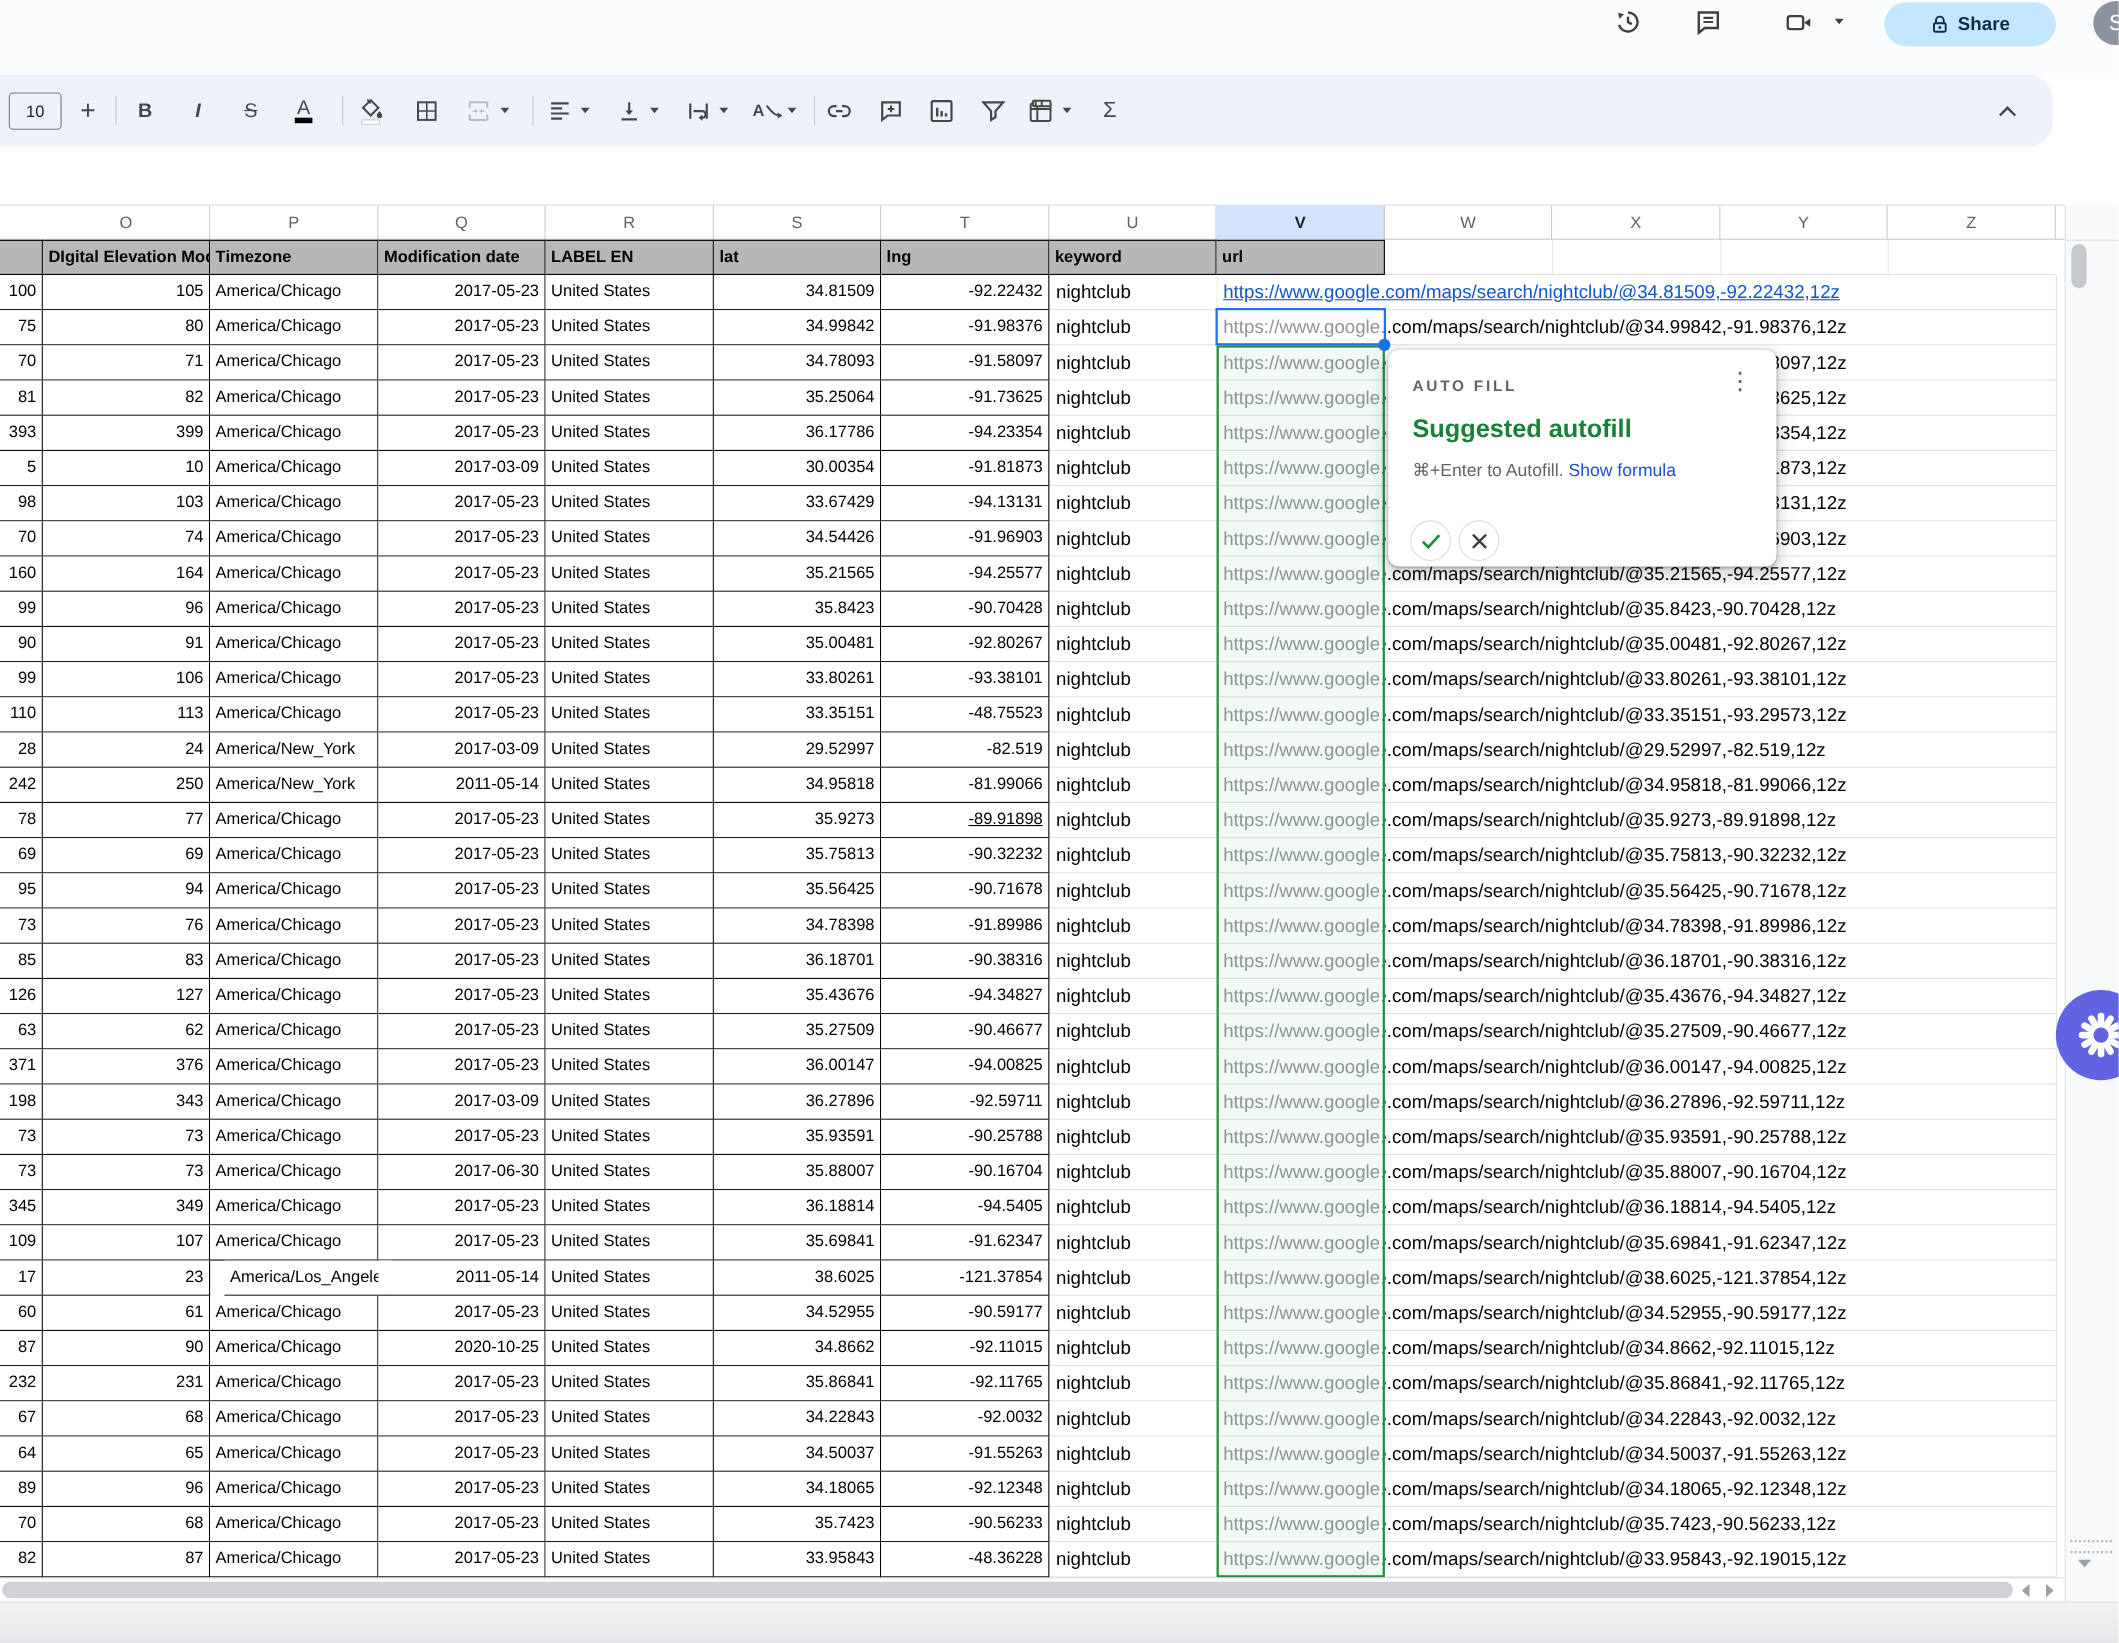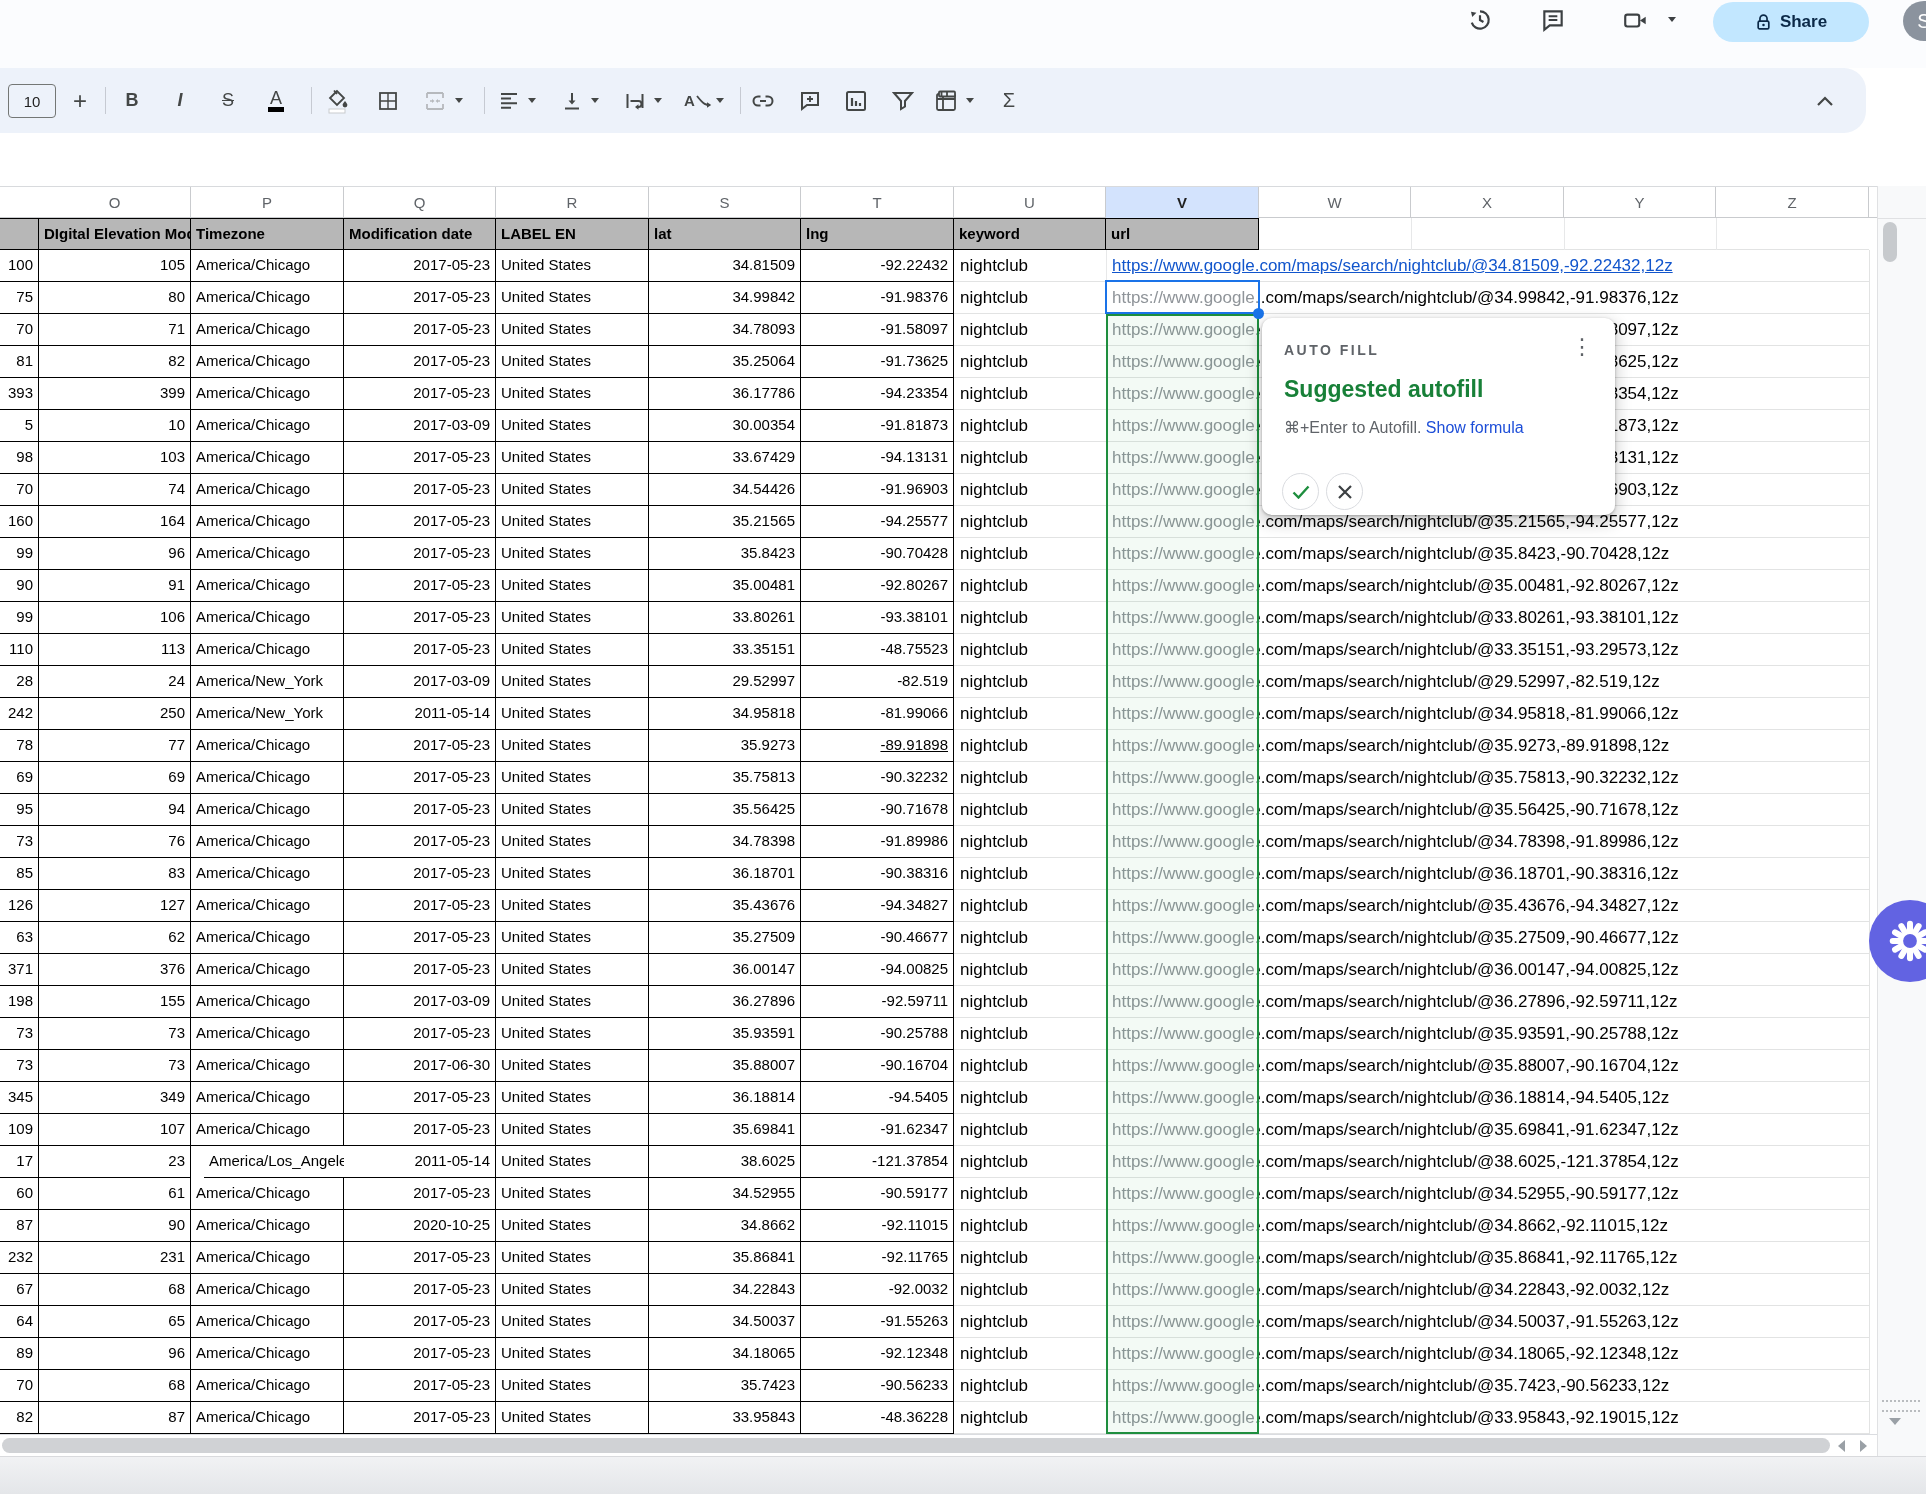--- a/index.html
+++ b/index.html
@@ -580,21 +580,21 @@
       <div class="bcell num" style="left: 649px; width: 152px;">36.00147</div>
       <div class="bcell num" style="left: 801px; width: 153px;">-94.00825</div>
       <div class="lightzone"></div>
       <div class="vline-uv"></div>
       <div class="kw">nightclub</div>
       <div class="ugray"><span>https://www.google.com/maps/search/nightclub/@36.00147,-94.00825,12z</span></div>
       <div class="ublack"><span>https://www.google.com/maps/search/nightclub/@36.00147,-94.00825,12z</span></div>
     </div>
     <div class="row" style="top: 986px;">
       <div class="bcell num" style="left: 0px; width: 39px;">198</div>
-      <div class="bcell num" style="left: 39px; width: 152px;">155</div>
+      <div class="bcell num" style="left: 39px; width: 152px;">343</div>
       <div class="bcell txt" style="left: 191px; width: 153px;">America/Chicago</div>
       <div class="bcell num" style="left: 344px; width: 152px;">2017-03-09</div>
       <div class="bcell txt" style="left: 496px; width: 153px;">United States</div>
       <div class="bcell num" style="left: 649px; width: 152px;">36.27896</div>
       <div class="bcell num" style="left: 801px; width: 153px;">-92.59711</div>
       <div class="lightzone"></div>
       <div class="vline-uv"></div>
       <div class="kw">nightclub</div>
       <div class="ugray"><span>https://www.google.com/maps/search/nightclub/@36.27896,-92.59711,12z</span></div>
       <div class="ublack"><span>https://www.google.com/maps/search/nightclub/@36.27896,-92.59711,12z</span></div>

